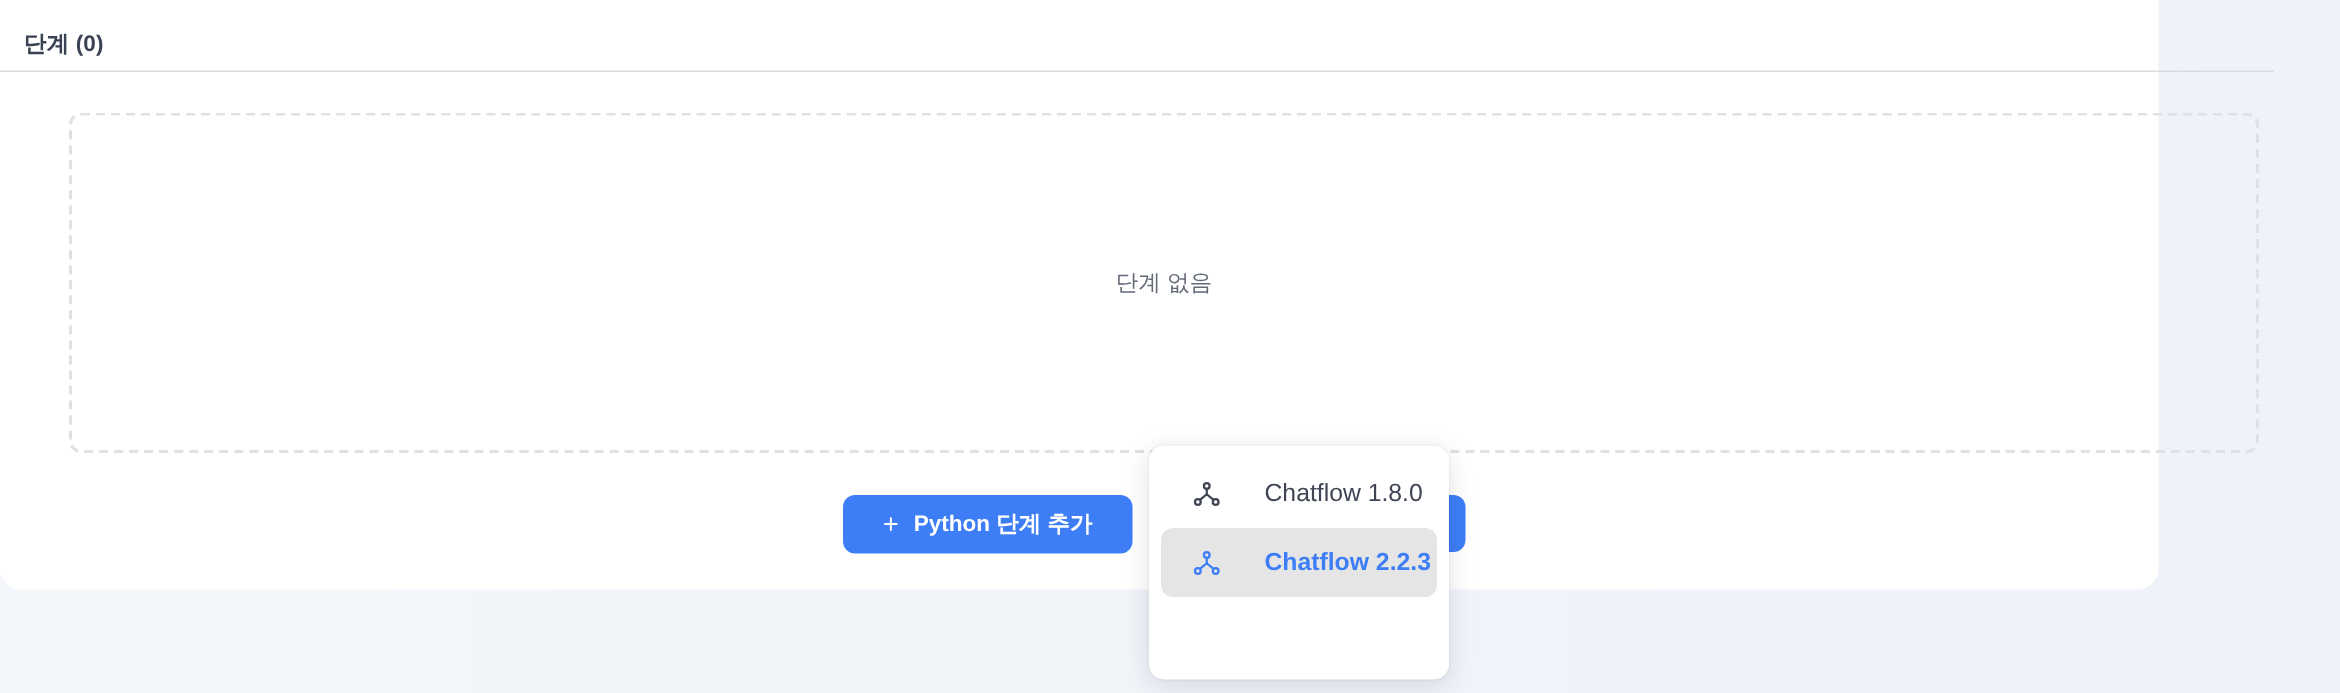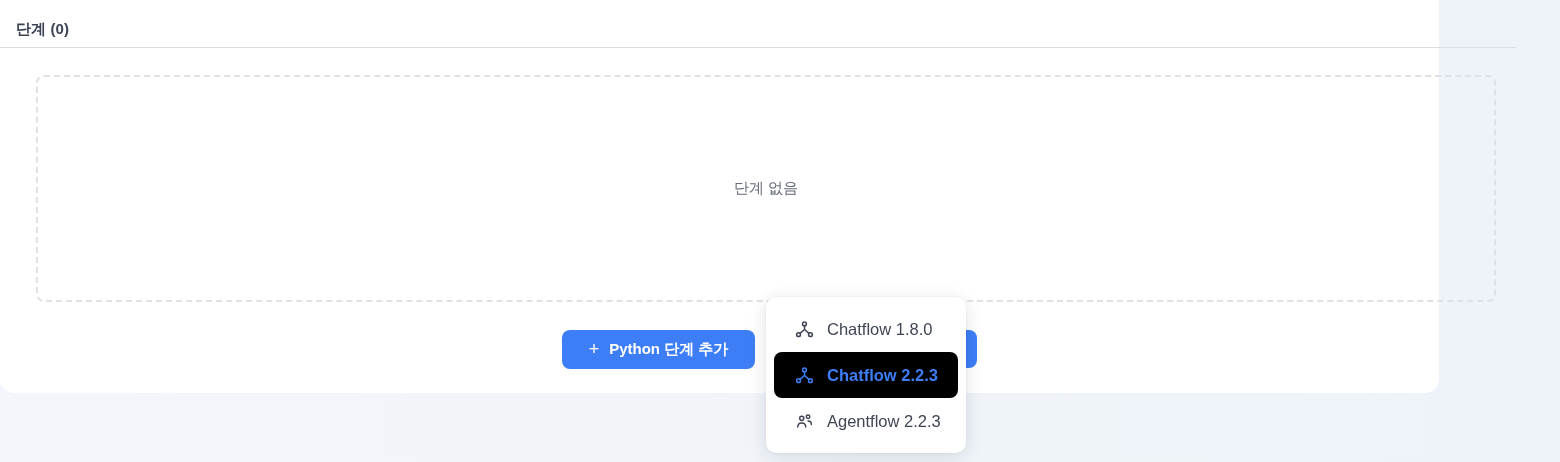--- a/index.html
+++ b/index.html
@@ -31,21 +31,21 @@
 
   .title-divider {
     position: absolute;
     left: 0; top: 47px;
     width: 1516px; height: 1px;
     background: #dadce0;
   }
 
   .empty-box {
     position: absolute;
-    left: 36px; top: 75px;
+    left: 46px; top: 75px;
     width: 1460px; height: 227px;
     border: 2px dashed #e0e1e4;
     border-radius: 8px;
     display: flex;
     align-items: center;
     justify-content: center;
   }
   .empty-box-text {
     font-size: 15px;
     color: #646b78;
@@ -100,31 +100,31 @@
     box-shadow: 0 4px 18px rgba(20, 30, 55, 0.13), 0 0 2px rgba(20, 30, 55, 0.08);
     padding: 9px 0;
     display: flex;
     flex-direction: column;
     z-index: 10;
   }
   .dropdown-item {
     height: 46px;
     display: flex;
     align-items: center;
-    gap: 13px;
+    gap: 29px;
     padding-left: 29px;
     font-size: 16.5px;
     color: #3f4554;
     cursor: pointer;
     border-radius: 8px;
   }
   .dropdown-item.selected {
     margin: 0 8px;
     padding-left: 21px;
-    background: #000000;
+    background: #e5e5e5;
     color: #3d7ef7;
     font-weight: 600;
     align-items: center;
   }
   .dropdown-item .icon {
     width: 19px; height: 19px;
     display: inline-flex;
     flex: 0 0 auto;
   }
   .dropdown-item .icon svg { width: 100%; height: 100%; }
@@ -174,29 +174,18 @@
       <svg viewBox="0 0 24 24" fill="none" stroke="currentColor" stroke-width="1.9" stroke-linecap="round">
         <circle cx="12" cy="5" r="2.4"></circle>
         <circle cx="4.5" cy="18.5" r="2.4"></circle>
         <circle cx="19.5" cy="18.5" r="2.4"></circle>
         <path d="M12 7.4 V12 M12 12 L6.3 16.8 M12 12 L17.7 16.8"></path>
       </svg>
     </span>
     <span>Chatflow 2.2.3</span>
   </div>
 
-  <div class="dropdown-item">
-    <span class="icon">
-      <svg viewBox="0 0 24 24" fill="none" stroke="currentColor" stroke-width="1.9" stroke-linecap="round">
-        <circle cx="8.5" cy="8" r="2.6"></circle>
-        <path d="M3.5 19 c0-3.1 2.2-5 5-5 s5 1.9 5 5"></path>
-        <circle cx="16.5" cy="6" r="2.2"></circle>
-        <path d="M16.5 11.5 c2.6 0 4.2 1.8 4.2 4.4"></path>
-      </svg>
-    </span>
-    <span>Agentflow 2.2.3</span>
-  </div>
 </div>
 
 <div class="footer">
   
   
 </div>
 
 </body></html>

